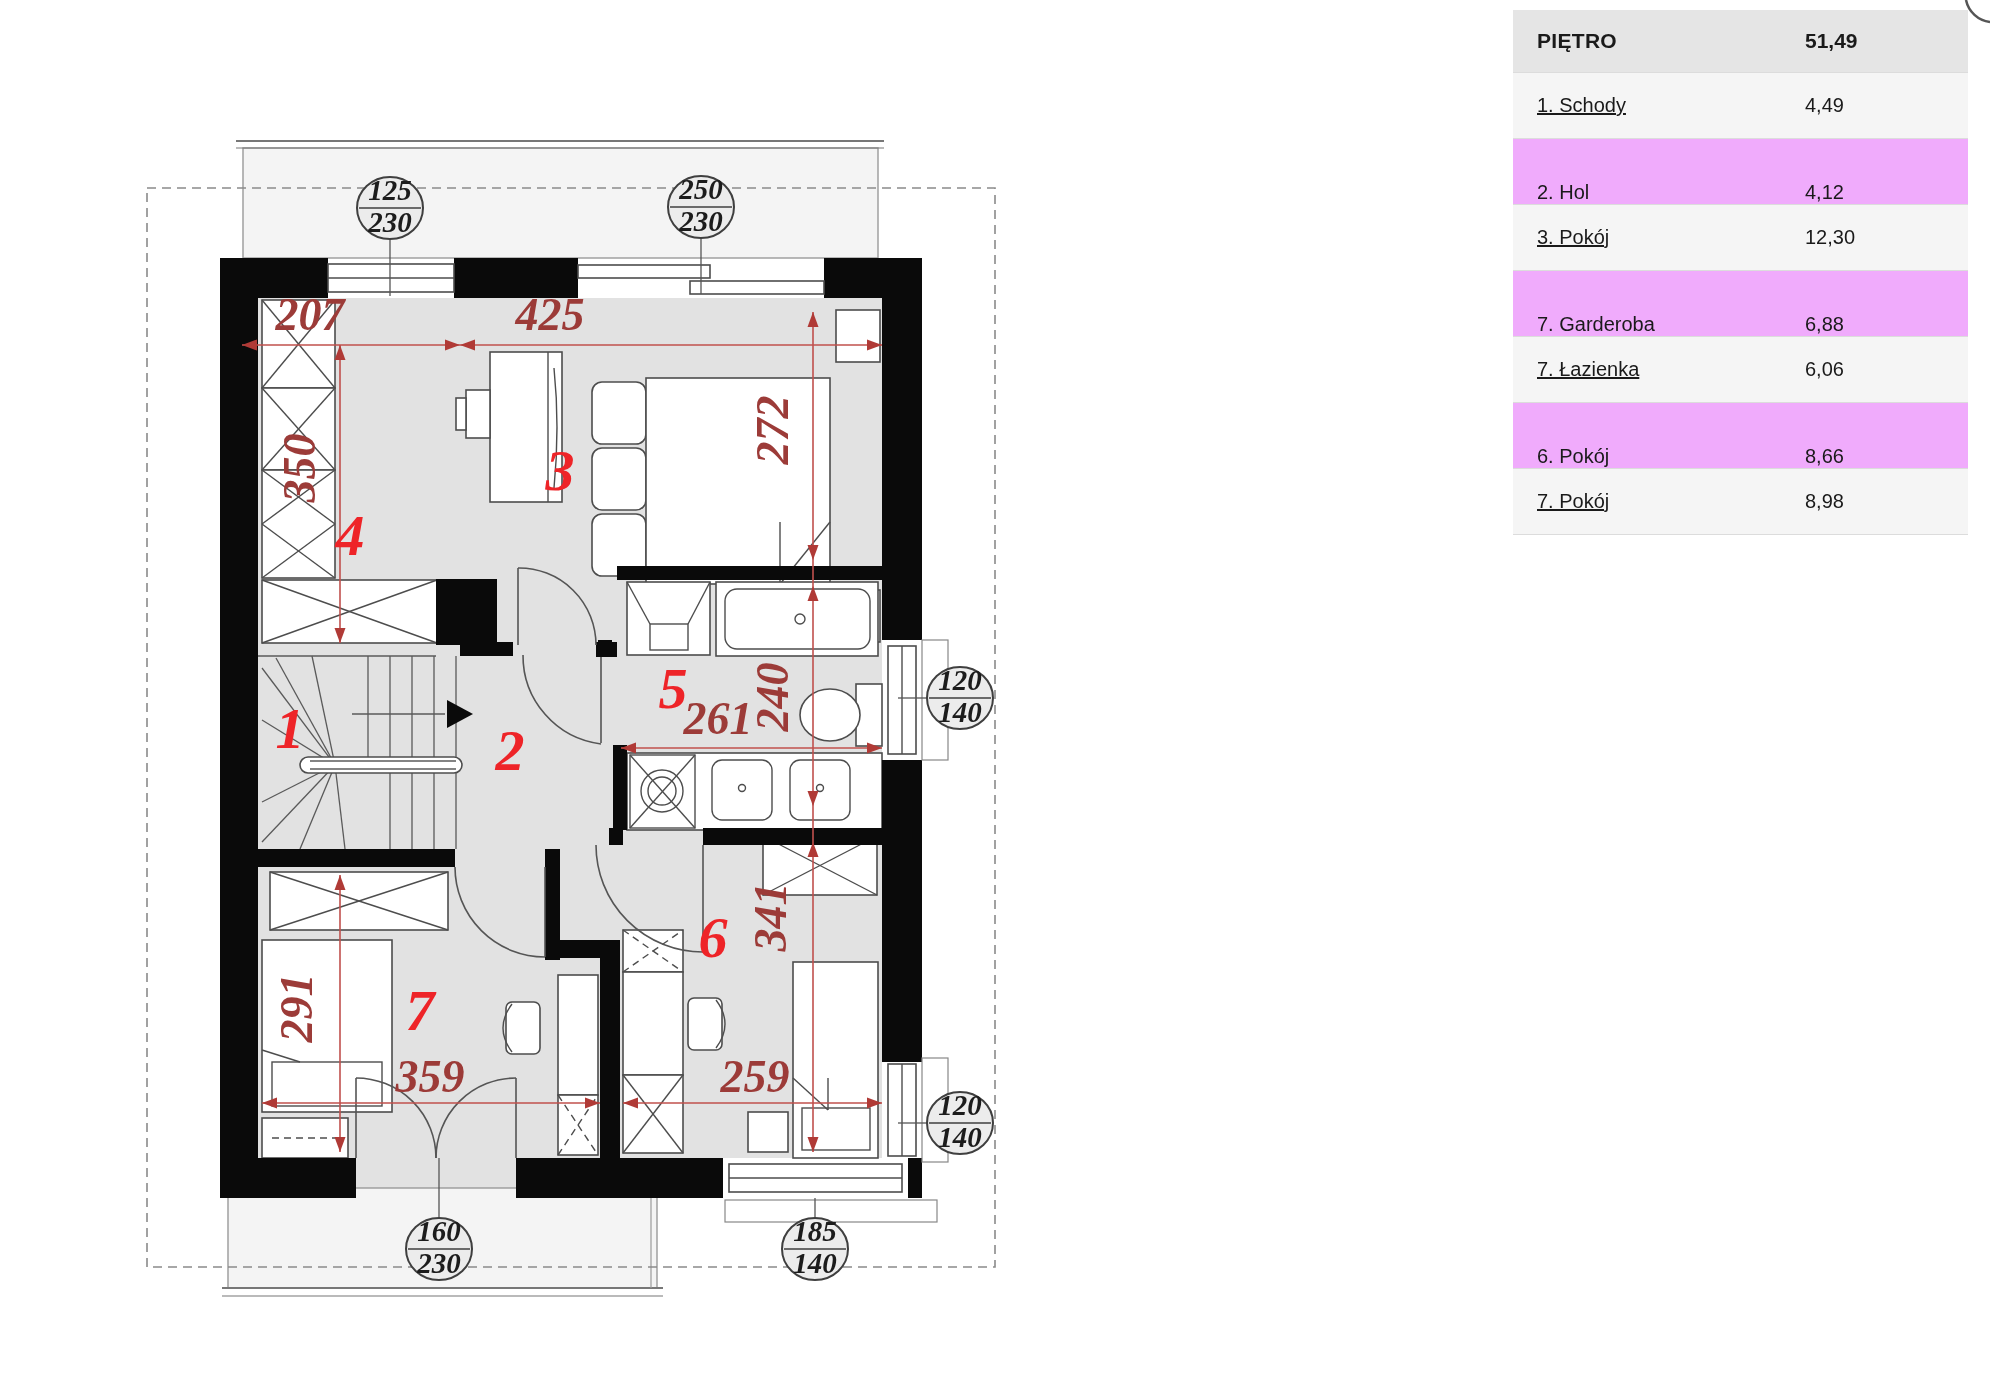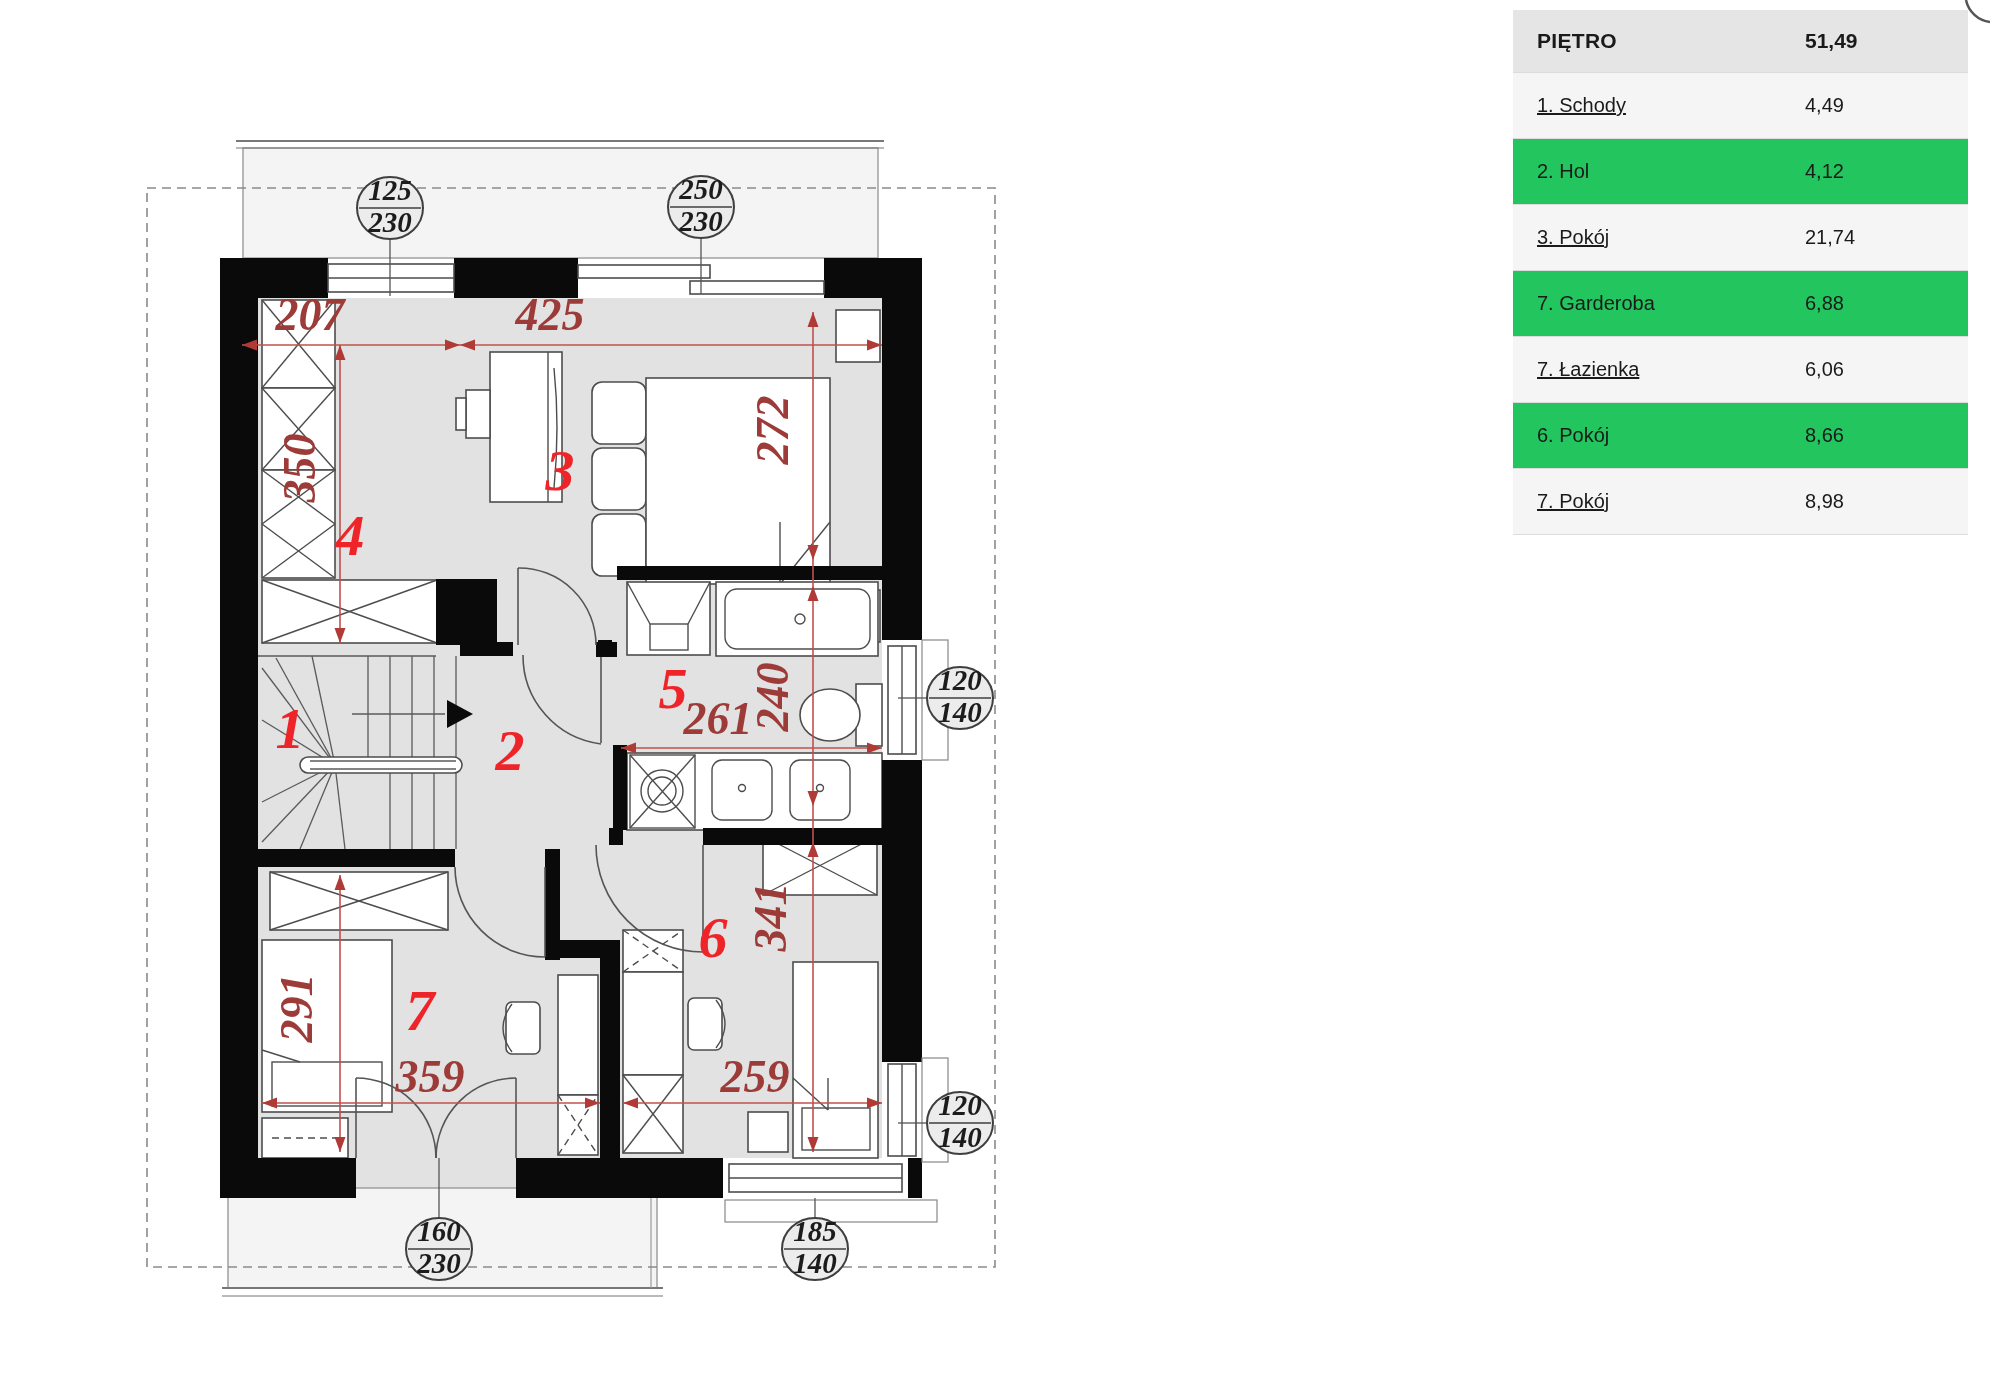--- a/index.html
+++ b/index.html
@@ -21,21 +21,21 @@
   
   .area-table{position:absolute;left:1513px;top:10px;width:455px;color:#1a1a1a;}
   .at-header{position:relative;height:62px;display:flex;align-items:center;background:#e5e5e5;}
   .at-header .lbl{padding-left:24px;font-size:21px;font-weight:bold;letter-spacing:.3px;}
   .at-header .val{position:absolute;left:292px;font-size:21px;font-weight:bold;}
   .at-row{position:relative;height:65px;display:flex;align-items:center;border-top:1px solid #dcdcdc;font-size:20px;}
   .at-row:last-child{border-bottom:1px solid #dcdcdc;}
   .at-row .lbl{padding-left:24px;}
   .at-row .val{position:absolute;left:292px;}
   .at-row.odd{background:#f5f5f5;text-decoration:underline;}
-  .at-row.even{background:#22c55e;}
+  .at-row.even{background:#f0abfc;align-items:flex-end;}
 </style>
 </head>
 <body>
 
 <div class="stage">
 
 <svg width="1990" height="1378" viewBox="0 0 1990 1378" xmlns="http://www.w3.org/2000/svg">
 
   <g>
     <rect x="243" y="148" width="635" height="110" fill="#f4f4f4" stroke="#9a9a9a" stroke-width="1.4"></rect>
@@ -353,21 +353,21 @@
   <div class="at-row odd">
     <span class="lbl">1. Schody</span>
     <span class="val">4,49</span>
   </div>
   <div class="at-row even">
     <span class="lbl">2. Hol</span>
     <span class="val">4,12</span>
   </div>
   <div class="at-row odd">
     <span class="lbl">3. Pokój</span>
-    <span class="val">21,74</span>
+    <span class="val">12,30</span>
   </div>
   <div class="at-row even">
     <span class="lbl">7. Garderoba</span>
     <span class="val">6,88</span>
   </div>
   <div class="at-row odd">
     <span class="lbl">7. Łazienka</span>
     <span class="val">6,06</span>
   </div>
   <div class="at-row even">

